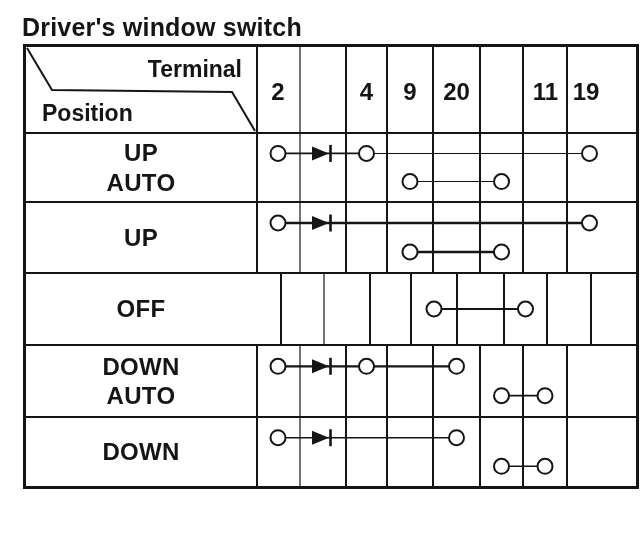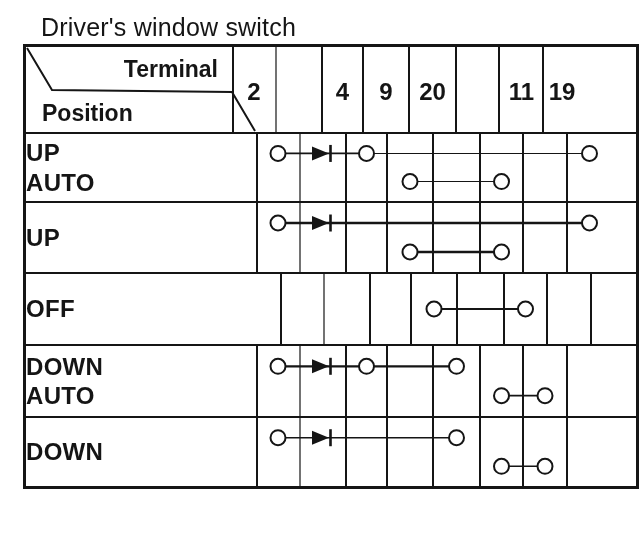--- a/index.html
+++ b/index.html
@@ -1,42 +1,42 @@
 <!DOCTYPE html>
 <html><head>
 <meta charset="utf-8">
 <style>
   html,body{margin:0;padding:0;background:#ffffff;}
   .page{
     position:relative;width:640px;height:542px;background:#ffffff;
     font-family:"Liberation Sans",sans-serif;color:#151515;overflow:hidden;
   }
   .title{
-    position:absolute;left:41px;top:13px;
-    font-size:25px;font-weight:400;letter-spacing:0.2px;white-space:nowrap;
+    position:absolute;left:22px;top:13px;
+    font-size:25px;font-weight:700;letter-spacing:0.2px;white-space:nowrap;
   }
   .table{
     position:absolute;left:23px;top:44px;
     border:3px solid #151515;background:#ffffff;
   }
   .header-row{display:flex;height:85px;}
-  .corner{position:relative;width:206px;height:85px;}
+  .corner{position:relative;width:230px;height:85px;}
   .corner svg{position:absolute;left:0;top:0;display:block;}
   .t-label{position:absolute;top:9px;right:14px;font-size:23px;font-weight:700;}
   .p-label{position:absolute;left:16px;bottom:5px;font-size:23px;font-weight:700;}
   .header-diagram{position:relative;width:356px;height:85px;}
   .num{
     position:absolute;top:0;height:100%;display:flex;align-items:center;
     transform:translateX(-50%);font-size:24px;font-weight:700;
     padding-top:4px;box-sizing:border-box;
   }
   .row{display:flex;border-top:2px solid #151515;box-sizing:border-box;}
   .plabel{
     width:230px;display:flex;flex-direction:column;justify-content:center;
-    align-items:flex-start;font-size:24px;font-weight:700;line-height:1.21;
+    align-items:center;font-size:24px;font-weight:700;line-height:1.21;
     letter-spacing:0.3px;
   }
   .diagram{position:relative;width:356px;}
   .dsvg{position:absolute;left:0;top:0;display:block;}
 </style>
 </head>
 <body>
 
 <div class="page">
   <div class="title">Driver's window switch</div>

